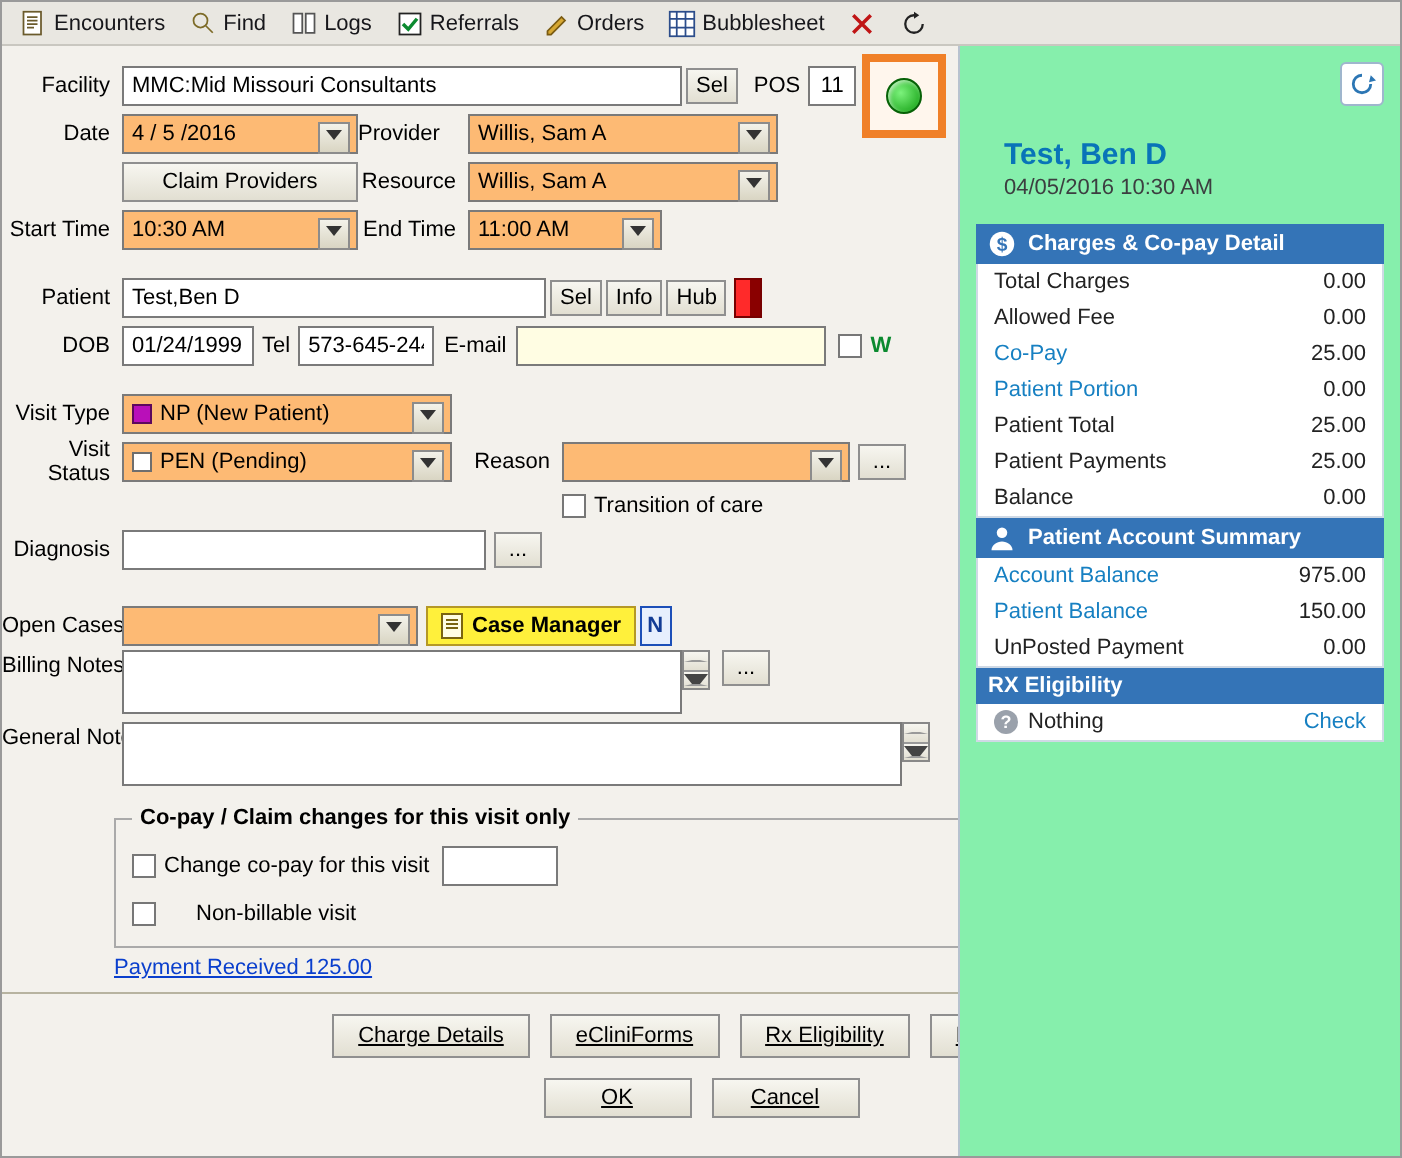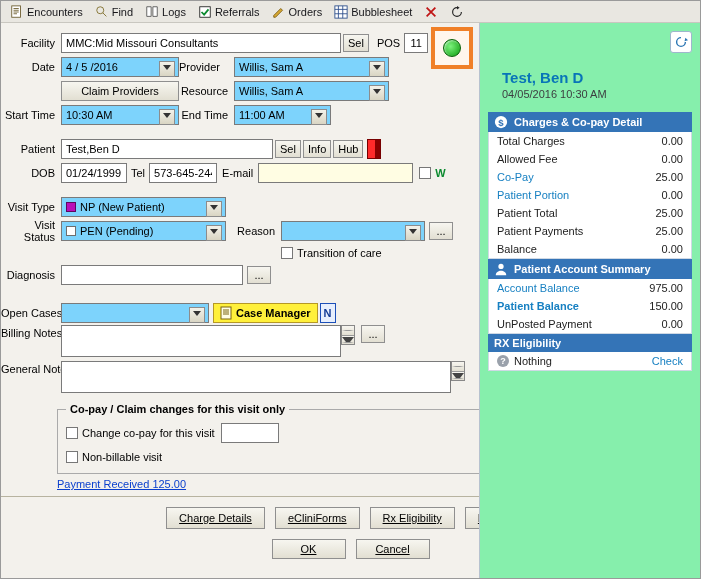--- a/index.html
+++ b/index.html
@@ -7,21 +7,21 @@
 .app { width: 701px; height: 579px; position: relative; border: 1px solid #9a9a9a; background: #f3f1ec; }
 .toolbar { display: flex; align-items: center; gap: 2px; padding: 2px 4px; height: 22px; background: #e9e7e1; border-bottom: 1px solid #c9c7c0; }
 .tbbtn { display: flex; align-items: center; gap: 3px; padding: 1px 4px; cursor: pointer; border: 1px solid transparent; }
 .tbbtn .ico { width: 14px; height: 14px; }
 .tbbtn span.lbl { color: #17171b; }
 svg.ico { display: block; }
 .form { padding: 8px 0 0 0; }
 .row { display: flex; align-items: center; height: 24px; }
 .lbl-col { width: 60px; text-align: right; padding-right: 6px; }
 .input { background: #fff; border: 1px solid #7a7a7a; height: 20px; padding: 1px 4px; font: inherit; }
-.select { background: #7dd3fc; border: 1px solid #7a7a7a; height: 20px; font: inherit; position: relative; display: inline-flex; align-items: center; padding: 0 18px 0 4px; }
+.select { background: #fdba74; border: 1px solid #7a7a7a; height: 20px; font: inherit; position: relative; display: inline-flex; align-items: center; padding: 0 18px 0 4px; }
 .select::after { content: ""; position: absolute; right: 3px; top: 3px; width: 14px; height: 14px; background: linear-gradient(#f3f2ea,#d9d5c3); border: 1px solid #8c8c8c; }
 .select .tri { position: absolute; right: 7px; top: 7px; width: 0; height: 0; border-left: 4px solid transparent; border-right: 4px solid transparent; border-top: 5px solid #333; z-index: 1; }
 .btn { display: inline-flex; align-items: center; justify-content: center; border: 1px solid #8f8f8f; background: linear-gradient(#f7f6f0,#e2dfd2); padding: 0 6px; height: 20px; font: inherit; cursor: pointer; }
 .btn.small { height: 18px; padding: 0 4px; }
 .hilite-box { position: absolute; top: 26px; left: 430px; width: 42px; height: 42px; border: 4px solid #f08028; background: #fff6ed; display:flex; align-items:center; justify-content:center; }
 .dot { width: 18px; height: 18px; border-radius: 50%; background: radial-gradient(circle at 40% 40%, #7cf27c, #0b9a0b); border: 1px solid #076107; box-shadow: inset 1px 1px 2px rgba(255,255,255,.6); }
 fieldset { border: 1px solid #aaa; margin: 6px 56px 0 56px; padding: 8px 8px 6px 8px; font: inherit; }
 legend { padding: 0 4px; font-weight: bold; }
 .chk { width: 12px; height: 12px; border: 1px solid #777; background:#fff; display:inline-block; vertical-align:middle; }
 .link { color: #0a3fcd; text-decoration: underline; cursor: pointer; }
@@ -272,21 +272,21 @@
   <fieldset>
     <legend>Co-pay / Claim changes for this visit only</legend>
     <div style="display:flex;align-items:center;gap:6px;height:20px">
       <label style="display:flex;align-items:center;gap:4px">
             <span class="chk"></span>
             <span>Change co-pay for this visit</span>
           </label>
       <input class="input" style="width: 58px;">
     </div>
     <div style="display:flex;align-items:center;gap:6px;height:20px;margin-top:4px">
-      <label style="display:flex;align-items:center;gap:4px">
+      <label style="display:flex;align-items:center;gap:20px">
             <span class="chk"></span>
             <span>Non-billable visit</span>
           </label>
     </div>
   </fieldset>
 
   <div style="margin:4px 0 0 56px"><span class="link">Payment Received 125.00</span></div>
 
   <div style="height:6px"></div>
   <hr class="sep">
@@ -362,21 +362,21 @@
           <path d="M2 15c0-3 3-5 6-5s6 2 6 5" fill="#fff"></path>
         </svg>
     <span>Patient Account Summary</span>
   </div>
   <div class="sec-body" id="acct-body">
         <div class="sec-row">
           <span class="k link" style="color: rgb(23, 128, 194);">Account Balance</span>
           <span class="v">975.00</span>
         </div>
         <div class="sec-row">
-          <span class="k link" style="color: rgb(23, 128, 194); font-weight: bold;">Patient Balance</span>
+          <span class="k link" style="color: rgb(23, 128, 194);">Patient Balance</span>
           <span class="v">150.00</span>
         </div>
         <div class="sec-row">
           <span class="k">UnPosted Payment</span>
           <span class="v">0.00</span>
         </div>
       </div>
 
   <div class="sec-hdr" style="margin-top:0">
     <span>RX Eligibility</span>

